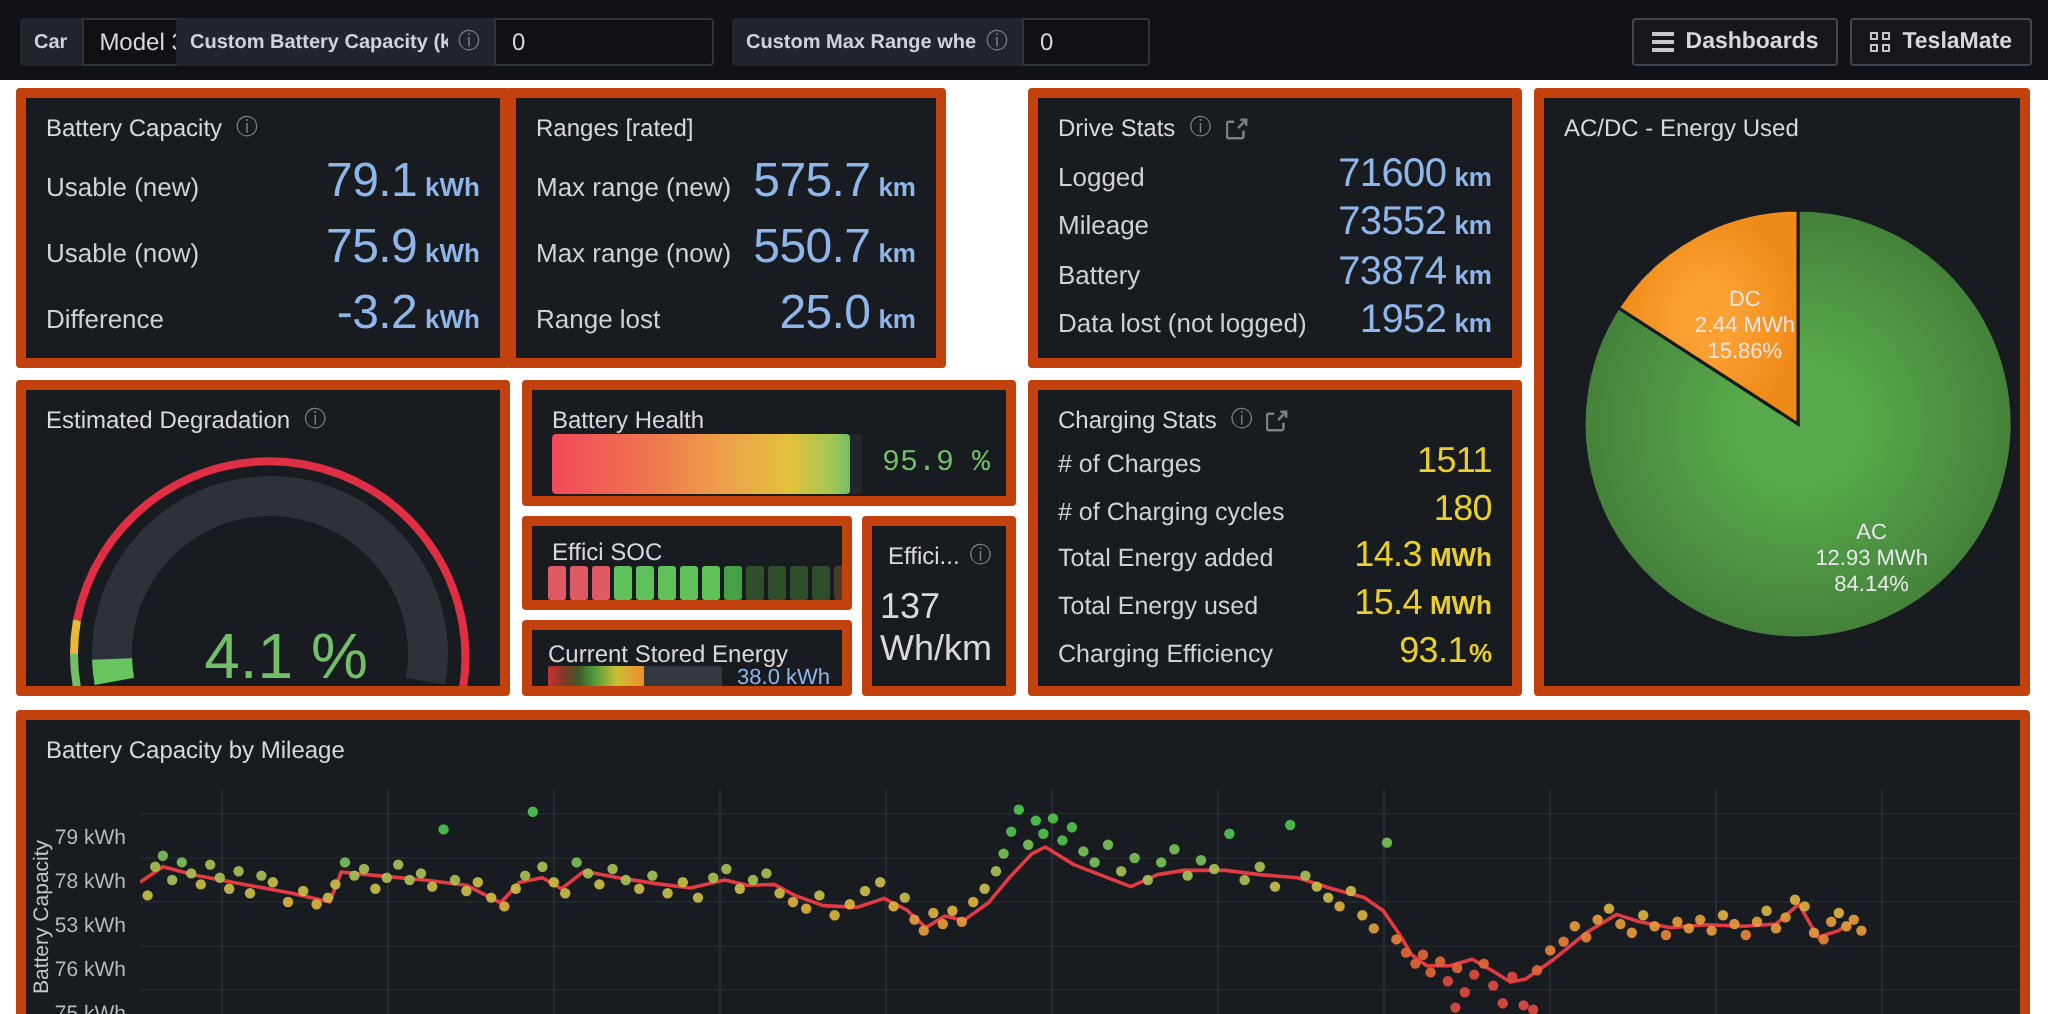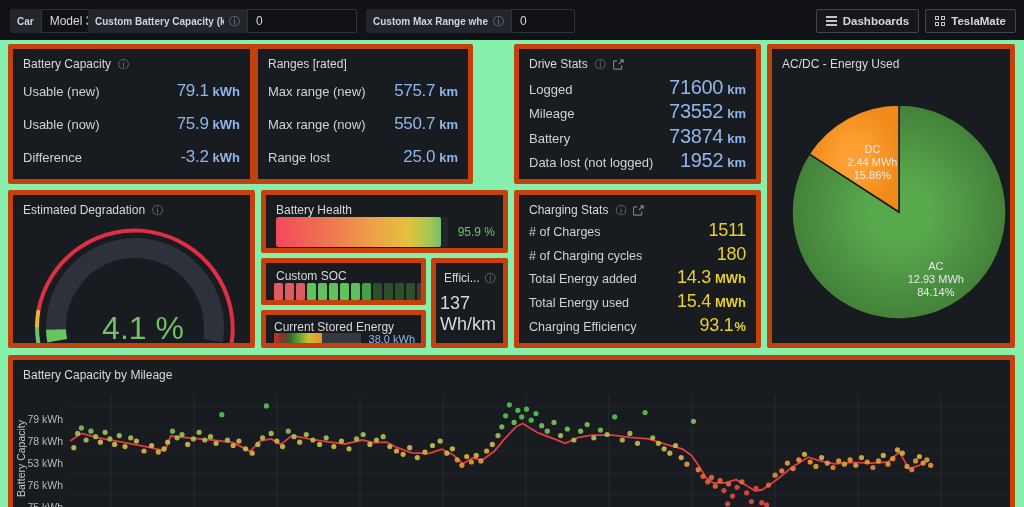--- a/index.html
+++ b/index.html
@@ -1,17 +1,17 @@
 <!DOCTYPE html>
 <html><head>
 <meta charset="utf-8">
 <style>
   html,body{margin:0;padding:0;background:#0b0c0e;}
   *{box-sizing:border-box;}
-  #app{position:relative;width:1024px;height:507px;background:#86efac;overflow:hidden;
+  #app{position:relative;width:1024px;height:507px;background:#ffffff;overflow:hidden;
        font-family:"Liberation Sans",sans-serif;color:#d8d9da;}
   
   .topbar{position:absolute;left:0;top:0;width:1024px;height:40px;background:#111217;}
   .tb-group{position:absolute;top:9px;height:24px;display:flex;align-items:stretch;}
   .chip{background:#22252b;color:#cfd4da;font-size:10px;font-weight:600;display:flex;
         align-items:center;gap:5px;padding:0 7px;border-radius:2px 0 0 2px;white-space:nowrap;overflow:hidden;}
   .chip .txt{overflow:hidden;}
   .tb-input{background:#0f1115;border:1px solid #2f333a;color:#d8d9da;font-size:12px;
             padding:0 8px;height:24px;border-radius:0 2px 2px 0;font-family:"Liberation Sans",sans-serif;}
   .tb-select{background:#0f1115;border:1px solid #2f333a;color:#d8d9da;font-size:12px;
@@ -29,33 +29,33 @@
   .panel{position:absolute;background:#181b1f;border:5px solid #c2410c;border-radius:2px;overflow:hidden;}
   .p-head{height:26px;display:flex;align-items:center;gap:7px;padding:4px 10px 0;}
   .p-title{font-size:12px;font-weight:500;color:#d8d9da;white-space:nowrap;}
   .ext-ic{width:11px;height:11px;}
   .ext-ic path{stroke:#7b8087;stroke-width:1.4;fill:none;}
   
   .stat-body{position:absolute;left:10px;right:10px;top:26px;bottom:6px;display:flex;
              flex-direction:column;justify-content:space-around;}
   .stat-row{display:flex;justify-content:space-between;align-items:baseline;}
   .stat-label{font-size:13px;color:#d0d2d6;}
-  .stat-num{font-size:17px;font-weight:500;letter-spacing:-.3px;}
+  .stat-num{font-size:24px;font-weight:500;letter-spacing:-.3px;}
   .stat-unit{font-size:13px;font-weight:600;margin-left:4px;}
   .rows4 .stat-num{font-size:20px;}
   .rows5 .stat-label{font-size:12.5px;}
   .rows5 .stat-num{font-size:18px;}
   .val-blue .stat-num,.val-blue .stat-unit{color:#8fb6ea;}
   .val-yellow .stat-num,.val-yellow .stat-unit{color:#e8cf29;}
   
   .bh-body{position:absolute;left:10px;right:8px;top:28px;bottom:8px;display:flex;align-items:center;gap:10px;}
   .bh-track{flex:1;height:30px;background:#22252b;border-radius:2px;position:relative;overflow:hidden;}
   .bh-fill{position:absolute;left:0;top:0;bottom:0;border-radius:2px;
      background:linear-gradient(90deg,#f2495c 0%,#ef7550 32%,#eda04a 58%,#e4c13c 80%,#a6c653 93%,#73bf69 100%);}
-  .gauge-val{font-size:12px;color:#73bf69;white-space:nowrap;}
+  .gauge-val{font-size:15px;color:#73bf69;white-space:nowrap;font-family:Liberation Mono, monospace;}
   
   .soc-body{position:absolute;left:8px;right:6px;top:26px;bottom:6px;display:flex;align-items:center;gap:8px;}
   .soc-cells{display:flex;gap:2px;flex:1;}
   .soc-cell{width:9px;height:17px;border-radius:1.5px;}
   
   .se-body{position:absolute;left:8px;right:6px;top:24px;bottom:4px;display:flex;align-items:center;gap:8px;}
   .se-track{flex:1;height:13px;background:#34383f;border-radius:1px;position:relative;overflow:hidden;}
   .se-fill{position:absolute;left:0;top:0;bottom:0;
      background:linear-gradient(90deg,#c9302f 0%,#7a3a28 18%,#3f5b28 32%,#4e9a3c 48%,#c9c032 72%,#ef8c2f 100%);}
   .se-val{font-size:11px;color:#8fb6ea;white-space:nowrap;}
@@ -233,21 +233,21 @@
     <div class="bh-body">
       <div class="bh-track">
         <div class="bh-fill" id="bh-fill" style="width: 95.9%;"></div>
       </div>
       <span class="gauge-val">95.9 %</span>
     </div>
   </div>
 
   <div class="panel" style="left:261px;top:258px;width:165px;height:47px;">
     <div class="p-head" style="height:22px;">
-      <span class="p-title">Custom SOC</span>
+      <span class="p-title">Effici SOC</span>
     </div>
     <div class="soc-body">
       <div class="soc-cells" id="soc-cells">
           <div class="soc-cell" style="background: rgb(224, 90, 99);"></div>
           <div class="soc-cell" style="background: rgb(224, 90, 99);"></div>
           <div class="soc-cell" style="background: rgb(224, 90, 99);"></div>
           <div class="soc-cell" style="background: rgb(94, 193, 90);"></div>
           <div class="soc-cell" style="background: rgb(94, 193, 90);"></div>
           <div class="soc-cell" style="background: rgb(94, 193, 90);"></div>
           <div class="soc-cell" style="background: rgb(94, 193, 90);"></div>

